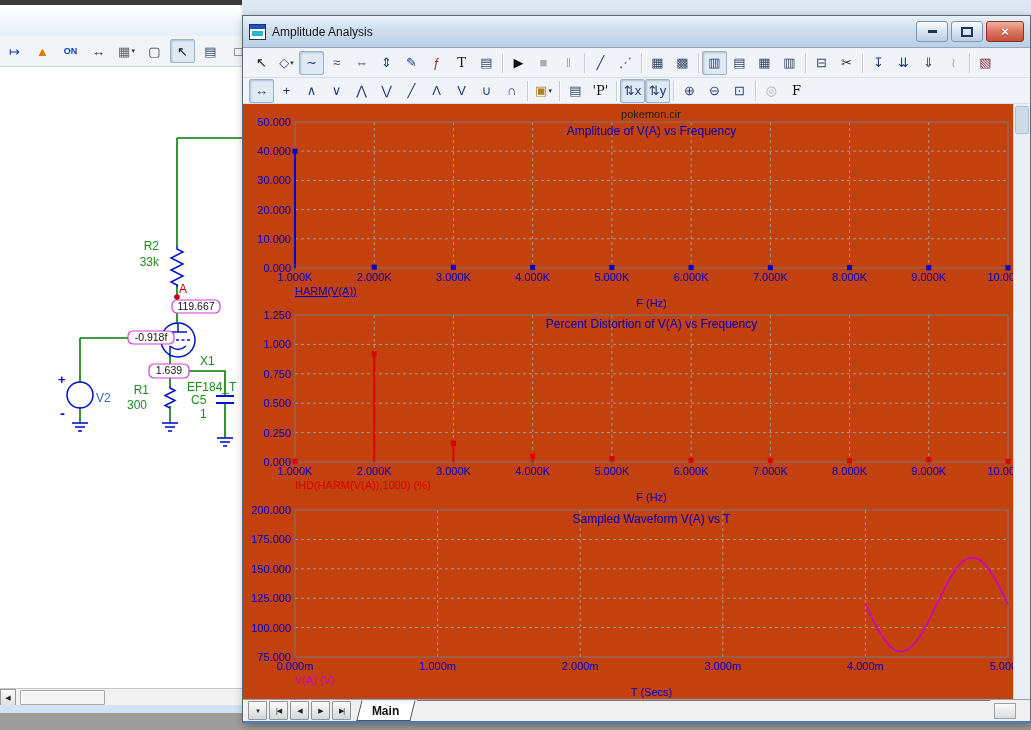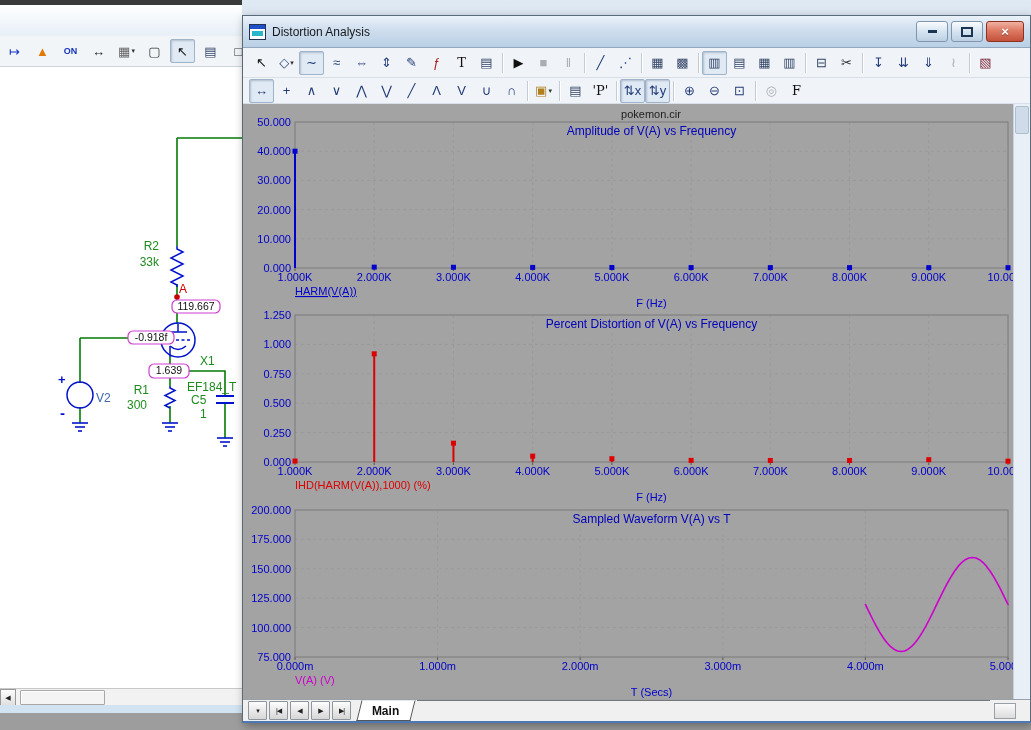--- a/index.html
+++ b/index.html
@@ -45,21 +45,21 @@
   .wbtn{width:30px;height:19px;border:1px solid #7f96ad;border-radius:3px;margin-left:3px;
     background:linear-gradient(#fafcfe,#d9e6f2 45%,#bcd0e3);display:flex;align-items:center;justify-content:center;}
   .wbtn.close{width:36px;border-color:#8f3020;background:linear-gradient(#f0b2a2,#dd7a64 45%,#c4513a);}
   .ic-dash{width:9px;height:3px;background:#1c3550;}
   .ic-square{width:8px;height:6px;border:2px solid #1c3550;}
   .ic-x{color:#fff;font-size:13px;font-weight:bold;line-height:1;text-shadow:0 1px 1px rgba(0,0,0,.4);}
   .wtb{position:absolute;left:0;right:0;display:flex;align-items:center;background:#f0f4f8;
     border-bottom:1px solid #d9dfe6;padding-left:6px;box-sizing:border-box;overflow:hidden;}
   #wtb1{top:32px;height:30px;}
   #wtb2{top:62px;height:26px;}
-  #client{position:absolute;left:0;top:88px;right:0;bottom:22px;background:#a3a3a3;overflow:hidden;}
+  #client{position:absolute;left:0;top:88px;right:0;bottom:22px;background:#c2410c;overflow:hidden;}
   #chartsvg{position:absolute;left:7px;top:1px;}
   #v-scroll{position:absolute;right:0;top:0;bottom:0;width:16px;background:#e9eff6;border-left:1px solid #c8d2dd;}
   #v-scroll .vthumb{position:absolute;left:1px;top:2px;width:12px;height:26px;background:#cfdbe8;
     border:1px solid #aebfd0;border-radius:2px;}
   #tabbar{position:absolute;left:0;right:0;bottom:0;height:22px;background:#f0f0f0;
     border-top:1px solid #9aa0a8;display:flex;align-items:center;padding-left:3px;box-sizing:border-box;}
   .navbtn{width:17px;height:17px;border:1px solid #8f959c;border-radius:1px;margin-left:2px;
     background:linear-gradient(#fdfdfd,#d6d6d6);font-size:7px;letter-spacing:-1px;
     display:flex;align-items:center;justify-content:center;color:#222;flex:0 0 auto;}
   #main-tab{margin-left:8px;width:52px;height:19px;background:#fff;border:1px solid #555;border-top-color:#e8e8e8;
@@ -187,21 +187,21 @@
   <div id="h-scroll">
     <div class="sarrow">◀</div>
     <div class="sthumb"></div>
   </div>
   <div id="lb-strip"></div>
 </div>
 
 <div id="awin">
   <div id="titlebar">
     <div class="wicon"></div>
-    <div id="title-text">Distortion Analysis</div>
+    <div id="title-text">Amplitude Analysis</div>
     <div class="spacer"></div>
     <div class="wbtn">
         <span class="ic-dash"></span>
       </div>
     <div class="wbtn">
         <span class="ic-square"></span>
       </div>
     <div class="wbtn close">
         <span class="ic-x">×</span>
       </div>

